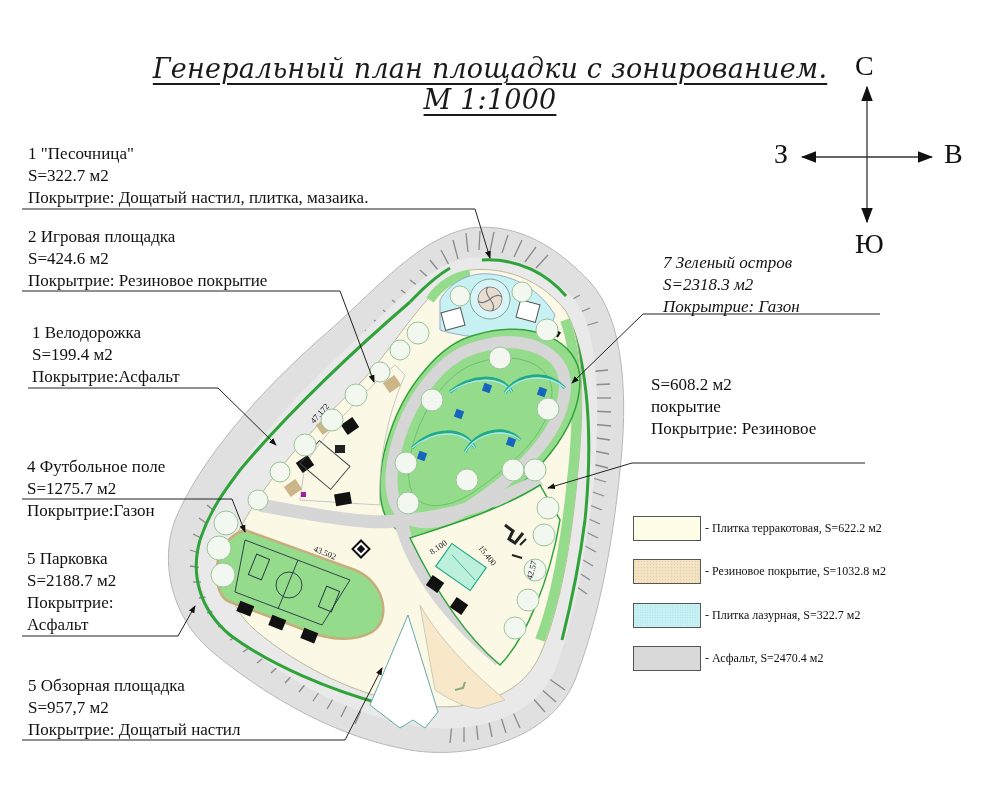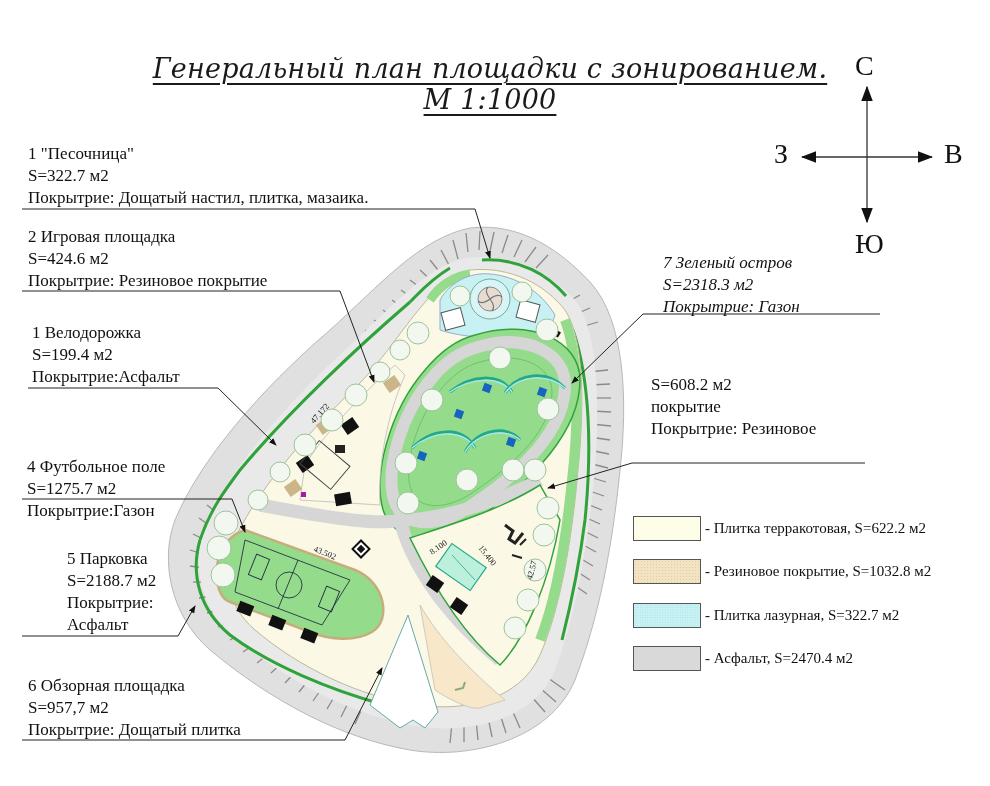--- a/index.html
+++ b/index.html
@@ -8,21 +8,21 @@
   .title { position: absolute; left: 150px; top: 14px; width: 680px; text-align: center;
            font-family: "DejaVu Serif", "Liberation Serif", serif; font-size: 27px;
            font-style: italic; letter-spacing: 0.2px; text-decoration: underline;
            text-underline-offset: 5px; text-decoration-thickness: 1.5px; color: #1a1a1a; margin-top: 39px; }
   .zone { position: absolute; font-size: 17px; line-height: 22px; white-space: nowrap; }
   .zone div { margin: 0; }
   .compass-label { position: absolute; font-size: 28px; font-family: "Liberation Serif", serif; }
   .legend { position: absolute; left: 633px; top: 507px; }
   .legend-row { display: flex; align-items: center; height: 42px; margin-bottom: 1.5px; }
   .swatch { width: 68px; height: 25px; border: 1.5px solid #555; box-sizing: border-box; margin-right: 4px; }
-  .legend-text { font-size: 15px; white-space: nowrap; }
+  .legend-text { font-size: 12px; white-space: nowrap; }
   svg.plan { position: absolute; left: 0; top: 0; }
 </style>
 </head>
 <body>
 
 <div class="title">Генеральный план площадки с зонированием. М 1:1000</div>
 
 <svg class="plan" width="990" height="786" viewBox="0 0 990 786">
   <defs>
     <pattern id="parkStripes" width="10" height="10" patternUnits="userSpaceOnUse">
@@ -299,30 +299,30 @@
 <div class="zone" style="left:32px; top:322px;">
   <div>1 Велодорожка</div>
   <div>S=199.4 м2</div>
   <div>Покрытрие:Асфальт</div>
 </div>
 <div class="zone" style="left:27px; top:456px;">
   <div>4 Футбольное поле</div>
   <div>S=1275.7 м2</div>
   <div>Покрытрие:Газон</div>
 </div>
-<div class="zone" style="left:27px; top:548px;margin-left:40px;">
+<div class="zone" style="left:27px; top:548px;">
   <div>5 Парковка</div>
   <div>S=2188.7 м2</div>
   <div>Покрытрие:</div>
   <div>Асфальт</div>
 </div>
 <div class="zone" style="left:28px; top:675px;">
-  <div>6 Обзорная площадка</div>
+  <div>5 Обзорная площадка</div>
   <div>S=957,7 м2</div>
-  <div>Покрытрие: Дощатый плитка</div>
+  <div>Покрытрие: Дощатый настил</div>
 </div>
 <div class="zone" style="left:663px; top:252px;font-style:italic;">
   <div>7 Зеленый остров</div>
   <div>S=2318.3 м2</div>
   <div>Покрытрие: Газон</div>
 </div>
 <div class="zone" style="left:651px; top:374px;">
   <div>S=608.2 м2</div>
   <div>покрытие</div>
   <div>Покрытрие: Резиновое</div>

